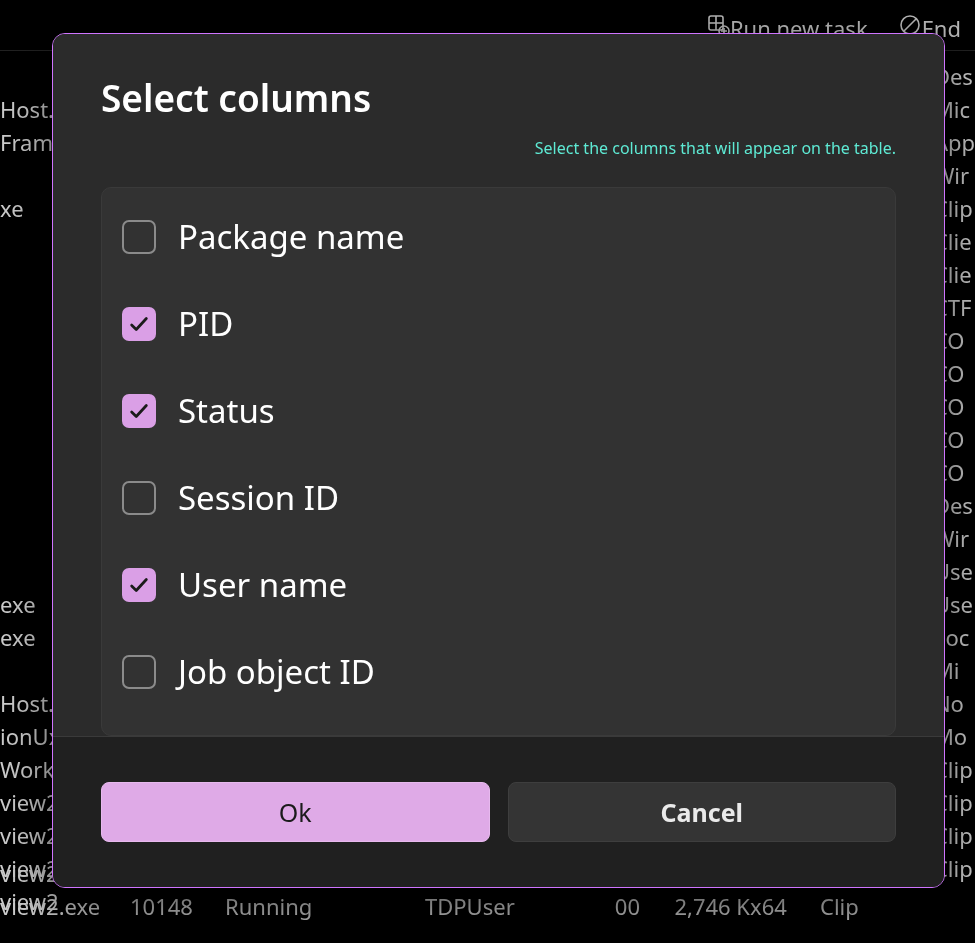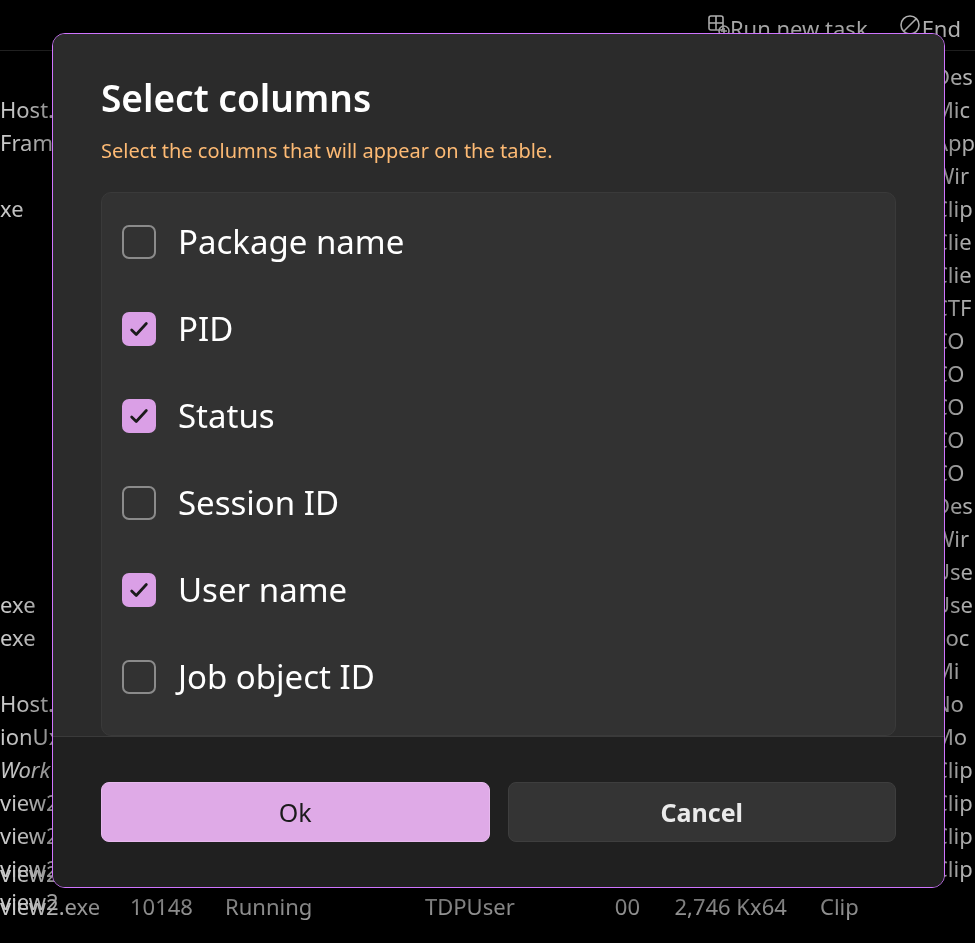--- a/index.html
+++ b/index.html
@@ -101,23 +101,24 @@
     overflow: hidden;
     background: #2b2b2b;
   }
   .dlg-title {
     font-size: 37px;
     font-weight: 600;
     margin: 0 0 14px 0;
     color: #fff;
   }
   .dlg-sub {
-    font-size: 20px;
-    color: #fdba74;
+    font-size: 16px;
+    color: #5eead4;
     margin: 0 0 28px 0;
+    text-align: right;
   }
   .columns-panel {
     flex: 1;
     background: #323232;
     border-radius: 10px;
     border: 1px solid #3a3a3a;
     padding: 26px 20px 8px 20px;
     overflow: hidden;
     display: flex;
     flex-direction: column;
@@ -234,21 +235,21 @@
         <div style="height: 33px;"></div>
         <div style="height: 33px;"></div>
         <div style="height: 33px;"></div>
         <div style="height: 33px;"></div>
         <div style="height: 33px;"></div>
         <div style="height: 33px;">exe</div>
         <div style="height: 33px;">exe</div>
         <div style="height: 33px;"></div>
         <div style="height: 33px;">Host.e</div>
         <div style="height: 33px;">ionUx</div>
-        <div style="height: 33px; font-style: italic;">Work</div>
+        <div style="height: 33px;">Work</div>
         <div style="height: 33px;">view2</div>
         <div style="height: 33px;">view2</div>
         <div style="height: 33px;">view2</div>
         <div style="height: 33px;">view2</div>
       </div>
     <div class="bg-right" id="bg-right">
         <div style="height: 33px;">Des</div>
         <div style="height: 33px;">Mic</div>
         <div style="height: 33px;">App</div>
         <div style="height: 33px;">Wir</div>

